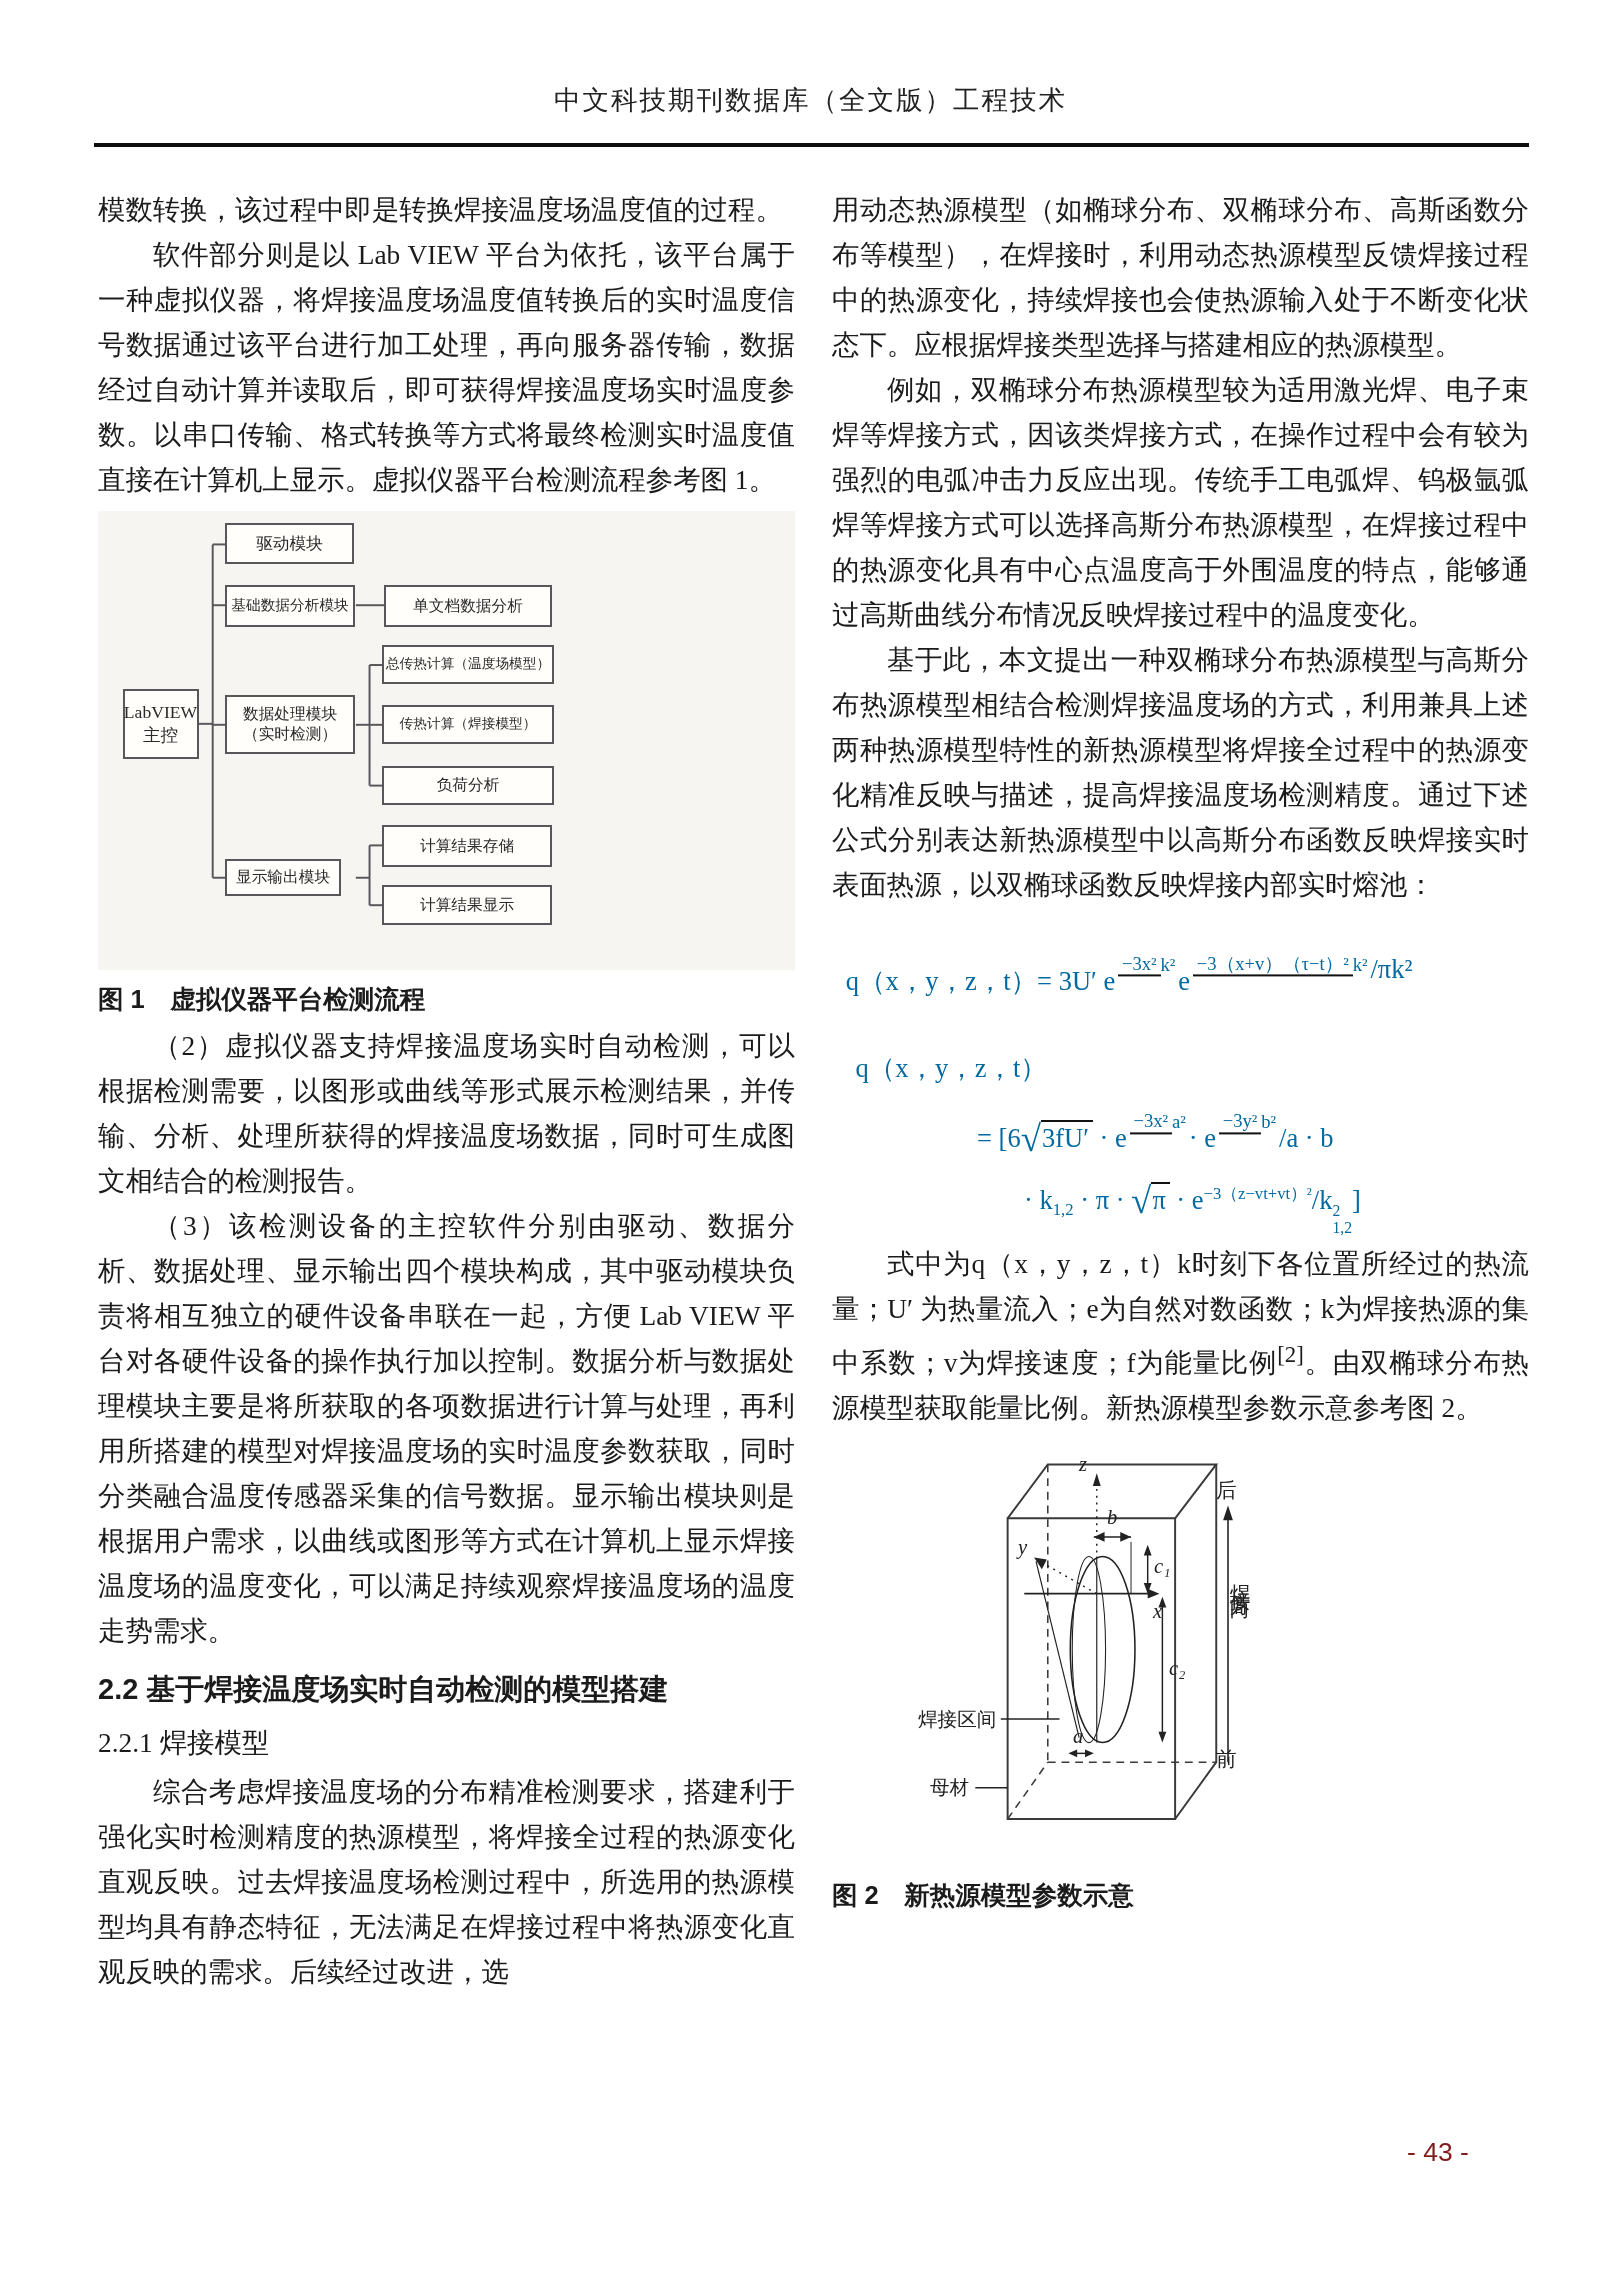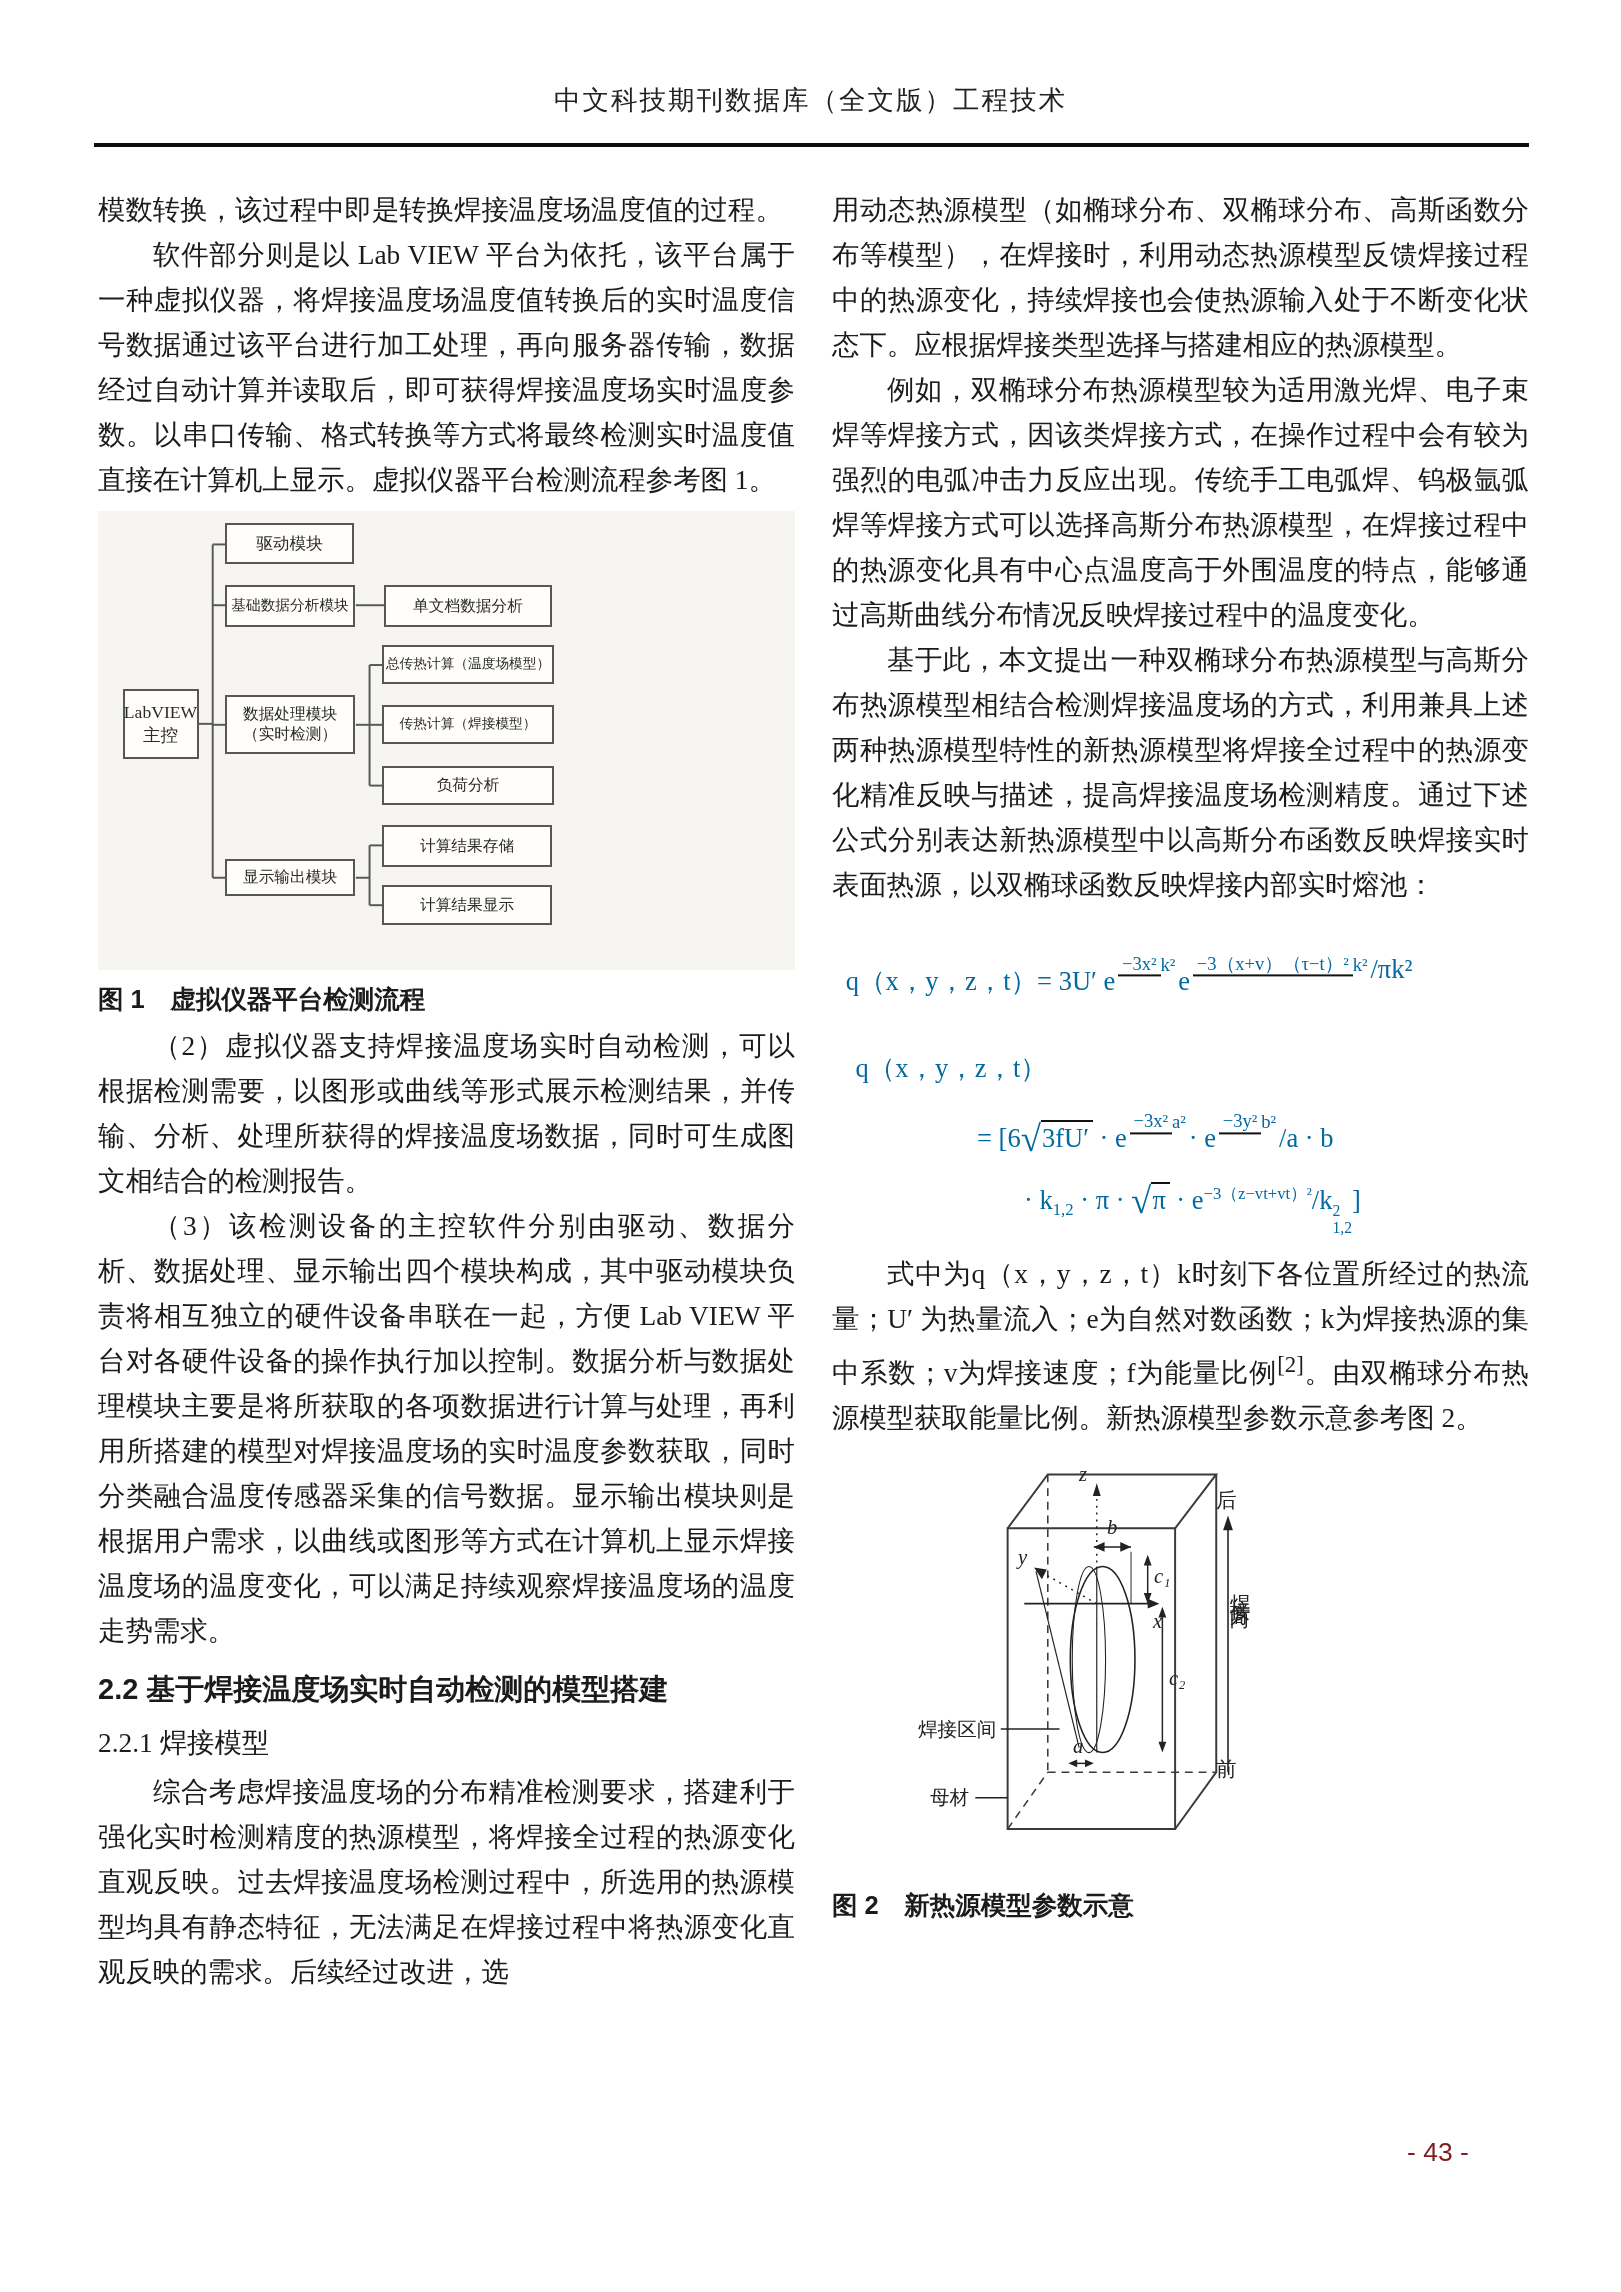--- a/index.html
+++ b/index.html
@@ -24,29 +24,29 @@
         display:flex;flex-direction:column;align-items:center;justify-content:center;
         text-align:left;line-height:1.3;color:#2a2a2a;}
   .f-root{left:24.5px;top:178px;width:76px;height:70px;font-size:17.6px;}
   .f-m1{left:127px;top:12.7px;width:129px;height:41px;font-size:16.7px;}
   .f-m2{left:127px;top:74px;width:130px;height:42px;font-size:14.7px;}
   .f-s1{left:286px;top:74px;width:168px;height:42px;font-size:15.7px;}
   .f-s2{left:284px;top:134px;width:172px;height:39px;font-size:13.7px;}
   .f-m3{left:127px;top:184px;width:130px;height:59px;font-size:15.7px;}
   .f-s3{left:284px;top:194px;width:172px;height:39px;font-size:13.7px;}
   .f-s4{left:284px;top:255px;width:172px;height:39px;font-size:15.7px;}
-  .f-m4{left:127px;top:348px;width:130px;height:37px;font-size:15.7px;}
+  .f-m4{left:127px;top:348px;width:116px;height:37px;font-size:15.7px;}
   .f-s5{left:284px;top:314px;width:170px;height:42px;font-size:15.7px;}
   .f-s6{left:284px;top:374px;width:170px;height:40px;font-size:15.7px;}
   
   .eq{font-size:26.5px;white-space:nowrap;color:#0369a1;}
   .eq1{padding-left:13.7px;margin-top:29px;height:84px;display:block;padding-top:25.5px;box-sizing:border-box;}
   .eq2l1{padding-left:23.5px;margin-top:29px;}
   .eq2l2{padding-left:145px;margin-top:15.7px;padding-top:21.6px;}
-  .eq2l3{padding-left:192px;margin-top:27.4px;margin-bottom:16px;}
+  .eq2l3{padding-left:192px;margin-top:27.4px;margin-bottom:6px;}
   .frac{display:inline-flex;flex-direction:row;align-items:center;font-size:18.6px;
         line-height:1.15;transform:translateY(-19.6px);margin:0 2.9px;vertical-align:baseline;}
   .frac .num{border-bottom:2px solid #111;padding:0 3.9px;}
   .raised{display:inline-block;transform:translateY(-11.8px);}
   .sqrtsign{font-size:37px;line-height:0;vertical-align:-3.9px;}
   .radicand{border-top:2.5px solid #111;padding:1px 3.9px 0 1px;}
   .eq sub,.eq sup{font-size:16.7px;}
   .kstack{display:inline-flex;flex-direction:column;align-items:flex-start;font-size:15.7px;
         line-height:1.05;vertical-align:-7.8px;}
   

